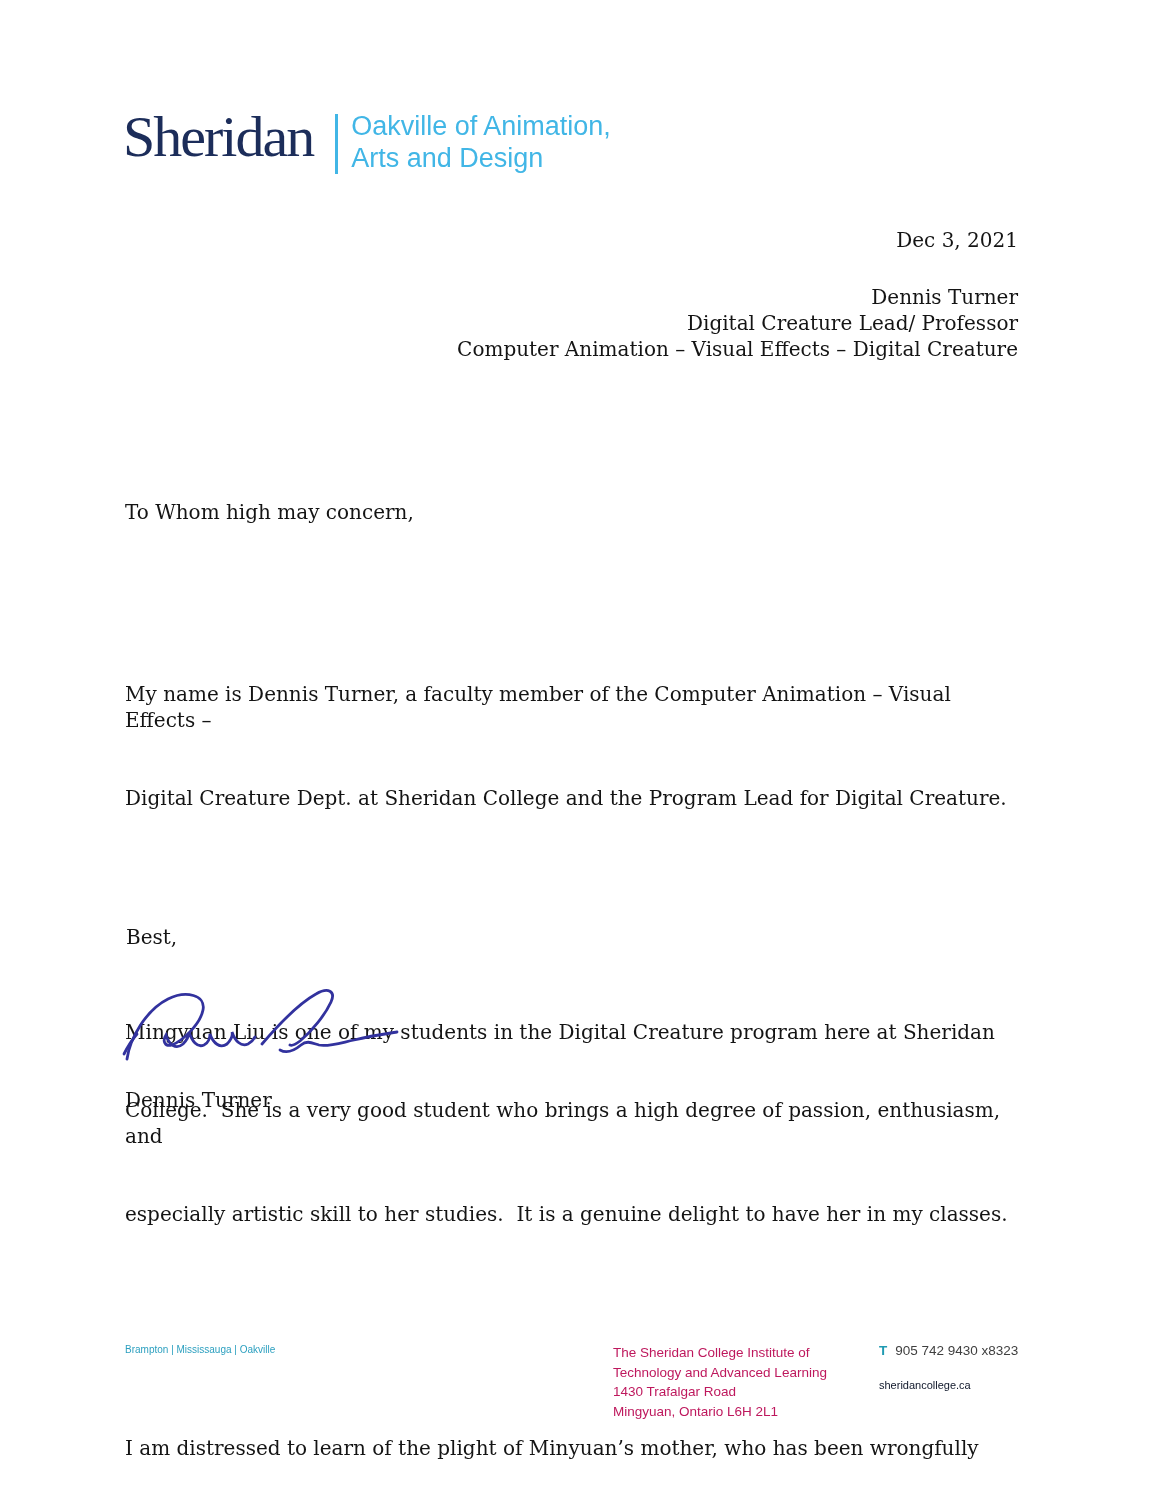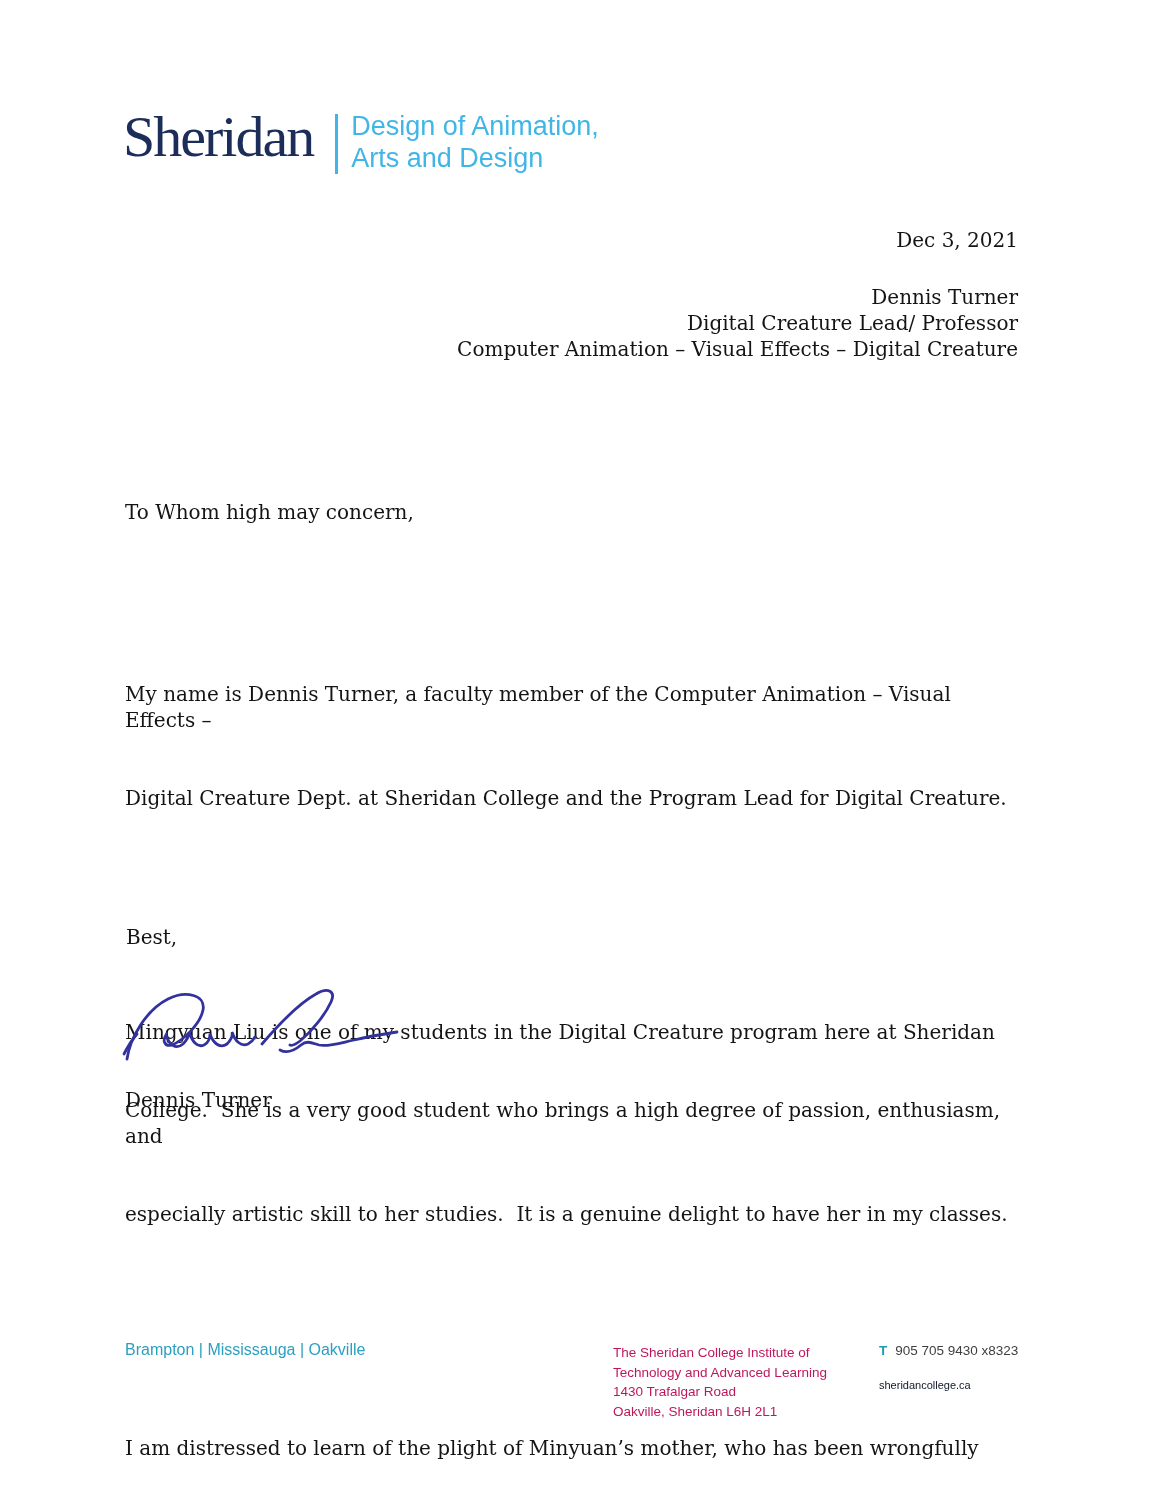--- a/index.html
+++ b/index.html
@@ -61,21 +61,21 @@
   .signature {
     position:absolute; left:120px; top:988px;
     width:282px; height:94px;
   }
   .signer-name { position:absolute; left:125px; top:1087px; font-size:20px; line-height:26px; }
 
   
   .footer-campuses {
     position:absolute; left:125px; top:1340px;
     font-family:"Liberation Sans", sans-serif;
-    font-size:16px; line-height:19px;
+    font-size:10px; line-height:19px;
     color:#2b9fbf;
   }
   .footer-center {
     position:absolute; left:613px; top:1343px;
     font-family:"Liberation Sans", sans-serif;
     font-size:13.5px; line-height:19.5px;
     color:#be185d;
   }
   .footer-right-phone {
     position:absolute; left:879px; top:1341px;
@@ -96,21 +96,21 @@
 </style>
 </head>
 <body>
 
 <div class="page">
 
   <header class="letterhead">
     <span class="brand">Sheridan</span>
     <span class="lh-divider"></span>
     <span class="faculty">
-      <div>Design of Animation,</div>
+      <div>Oakville of Animation,</div>
       <div>Arts and Design</div>
     </span>
   </header>
 
   <div class="date-line">Dec 3, 2021</div>
 
   <div class="recipient">
     <div>Dennis Turner</div>
     <div>Digital Creature Lead/ Professor</div>
     <div>Computer Animation – Visual Effects – Digital Creature</div>
@@ -156,21 +156,21 @@
   </svg>
 
   <div class="signer-name">Dennis Turner</div>
 
   <div class="footer-campuses">Brampton | Mississauga | Oakville</div>
 
   <div class="footer-center">
     <div>The Sheridan College Institute of</div>
     <div>Technology and Advanced Learning</div>
     <div>1430 Trafalgar Road</div>
-    <div>Oakville, Sheridan L6H 2L1</div>
+    <div>Mingyuan, Ontario L6H 2L1</div>
   </div>
 
   <div class="footer-right-phone">
-    <span class="phone-label">T</span><span>905 705 9430 x8323</span>
+    <span class="phone-label">T</span><span>905 742 9430 x8323</span>
   </div>
   <div class="footer-right-web">sheridancollege.ca</div>
 
 </div>
 
 </body></html>

